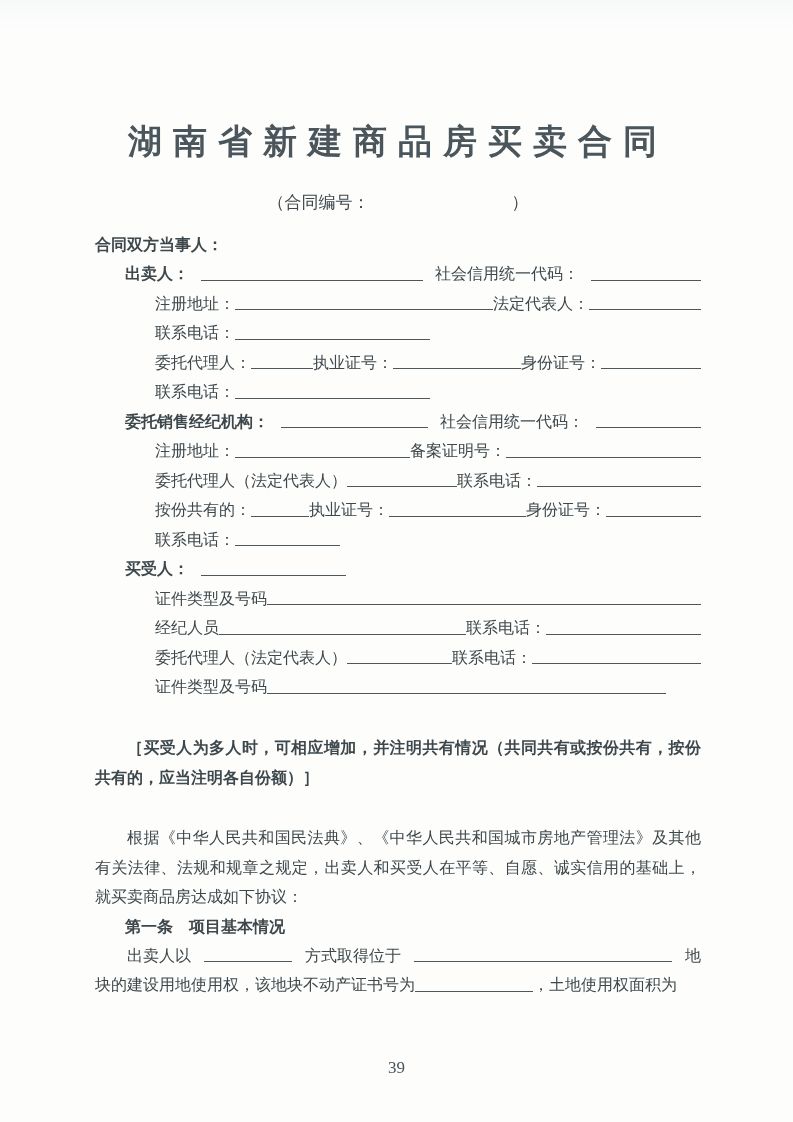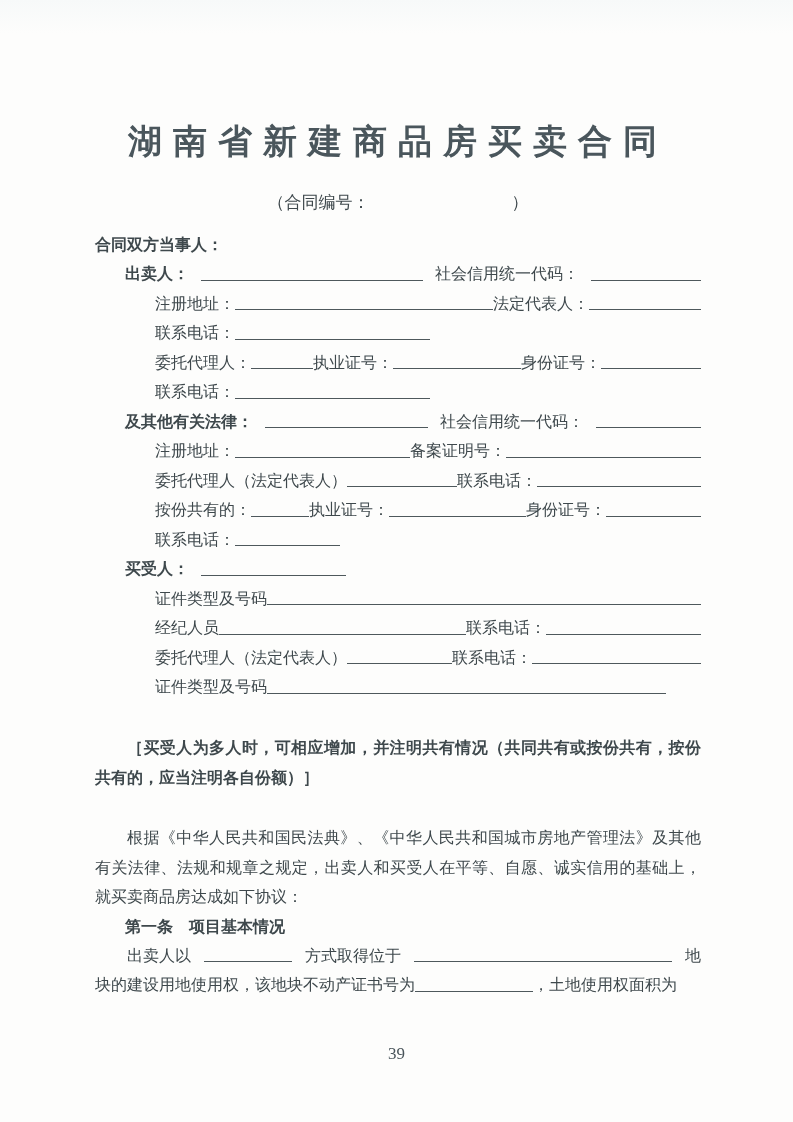--- a/index.html
+++ b/index.html
@@ -57,21 +57,21 @@
     text-align:justify;
     line-height:29.5px;
     text-indent:2em;
   }
   .note{margin-top:31px;font-weight:bold;}
   .preamble{margin-top:31px;}
   .art-heading{margin-top:0;height:29.5px;line-height:29.5px;padding-left:30px;font-weight:bold;}
   .ind2em{padding-left:32px;gap:13px;}
   .pageno{
     position:absolute;
-    bottom:58px;left:0;right:0;
+    bottom:44px;left:0;right:0;
     text-align:center;
     font-size:17px;
     color:#49545a;
   }
 </style>
 </head>
 <body>
 
 <div class="page">
   <div class="content">
@@ -117,21 +117,21 @@
         <span>身份证号：</span>
         <span class="bl w100"></span>
       </div>
 
       <div class="row i2">
         <span>联系电话：</span>
         <span class="bl w195"></span>
       </div>
 
       <div class="row i1">
-        <span class="b">及其他有关法律：</span>
+        <span class="b">委托销售经纪机构：</span>
         <span class="bl grow"></span>
         <span>社会信用统一代码：</span>
         <span class="bl w105"></span>
       </div>
 
       <div class="row i2">
         <span>注册地址：</span>
         <span class="bl w175"></span>
         <span>备案证明号：</span>
         <span class="bl grow"></span>

